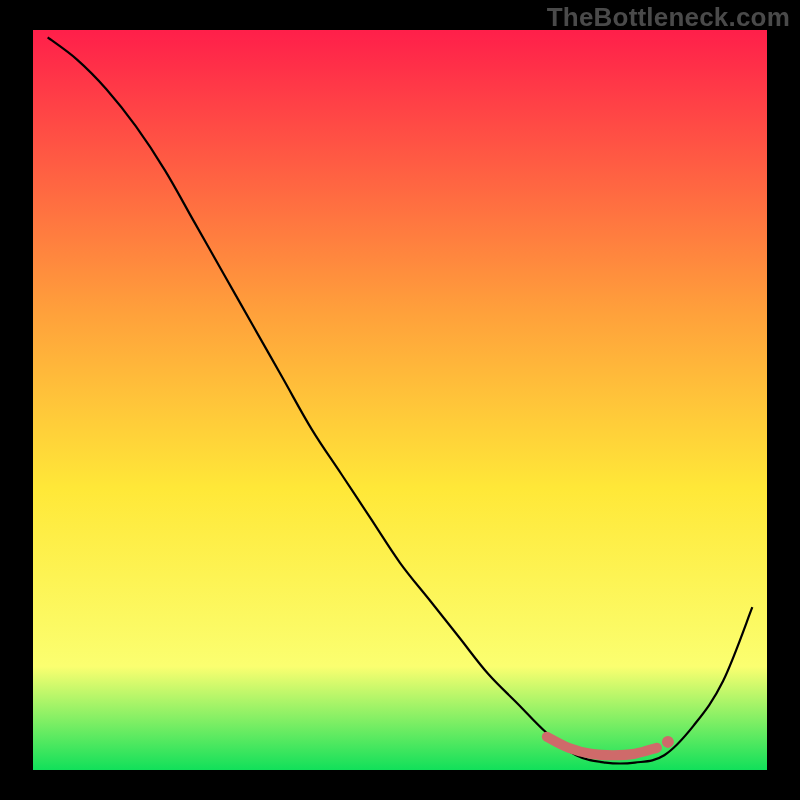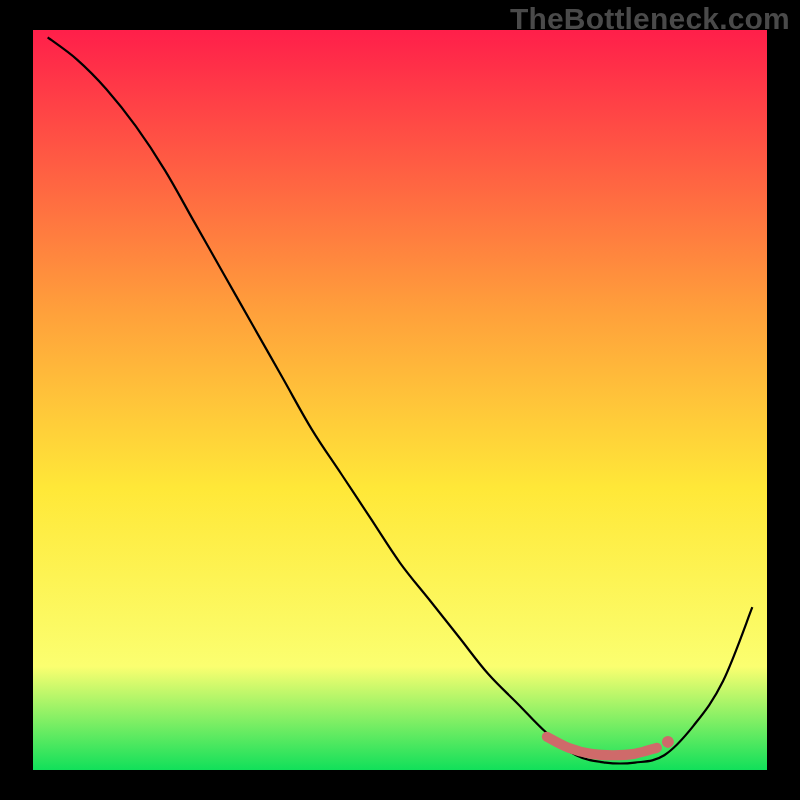--- a/index.html
+++ b/index.html
@@ -13,21 +13,21 @@
   }
   .frame {
     position: relative;
     width: 800px;
     height: 800px;
   }
   .watermark {
     position: absolute;
     top: 2px;
     right: 10px;
-    font-size: 30px;
+    font-size: 26px;
     font-weight: 600;
     color: #4a4a4a;
     letter-spacing: 0.2px;
     z-index: 10;
   }
   svg {
     display: block;
   }
   .curve {
     fill: none;

